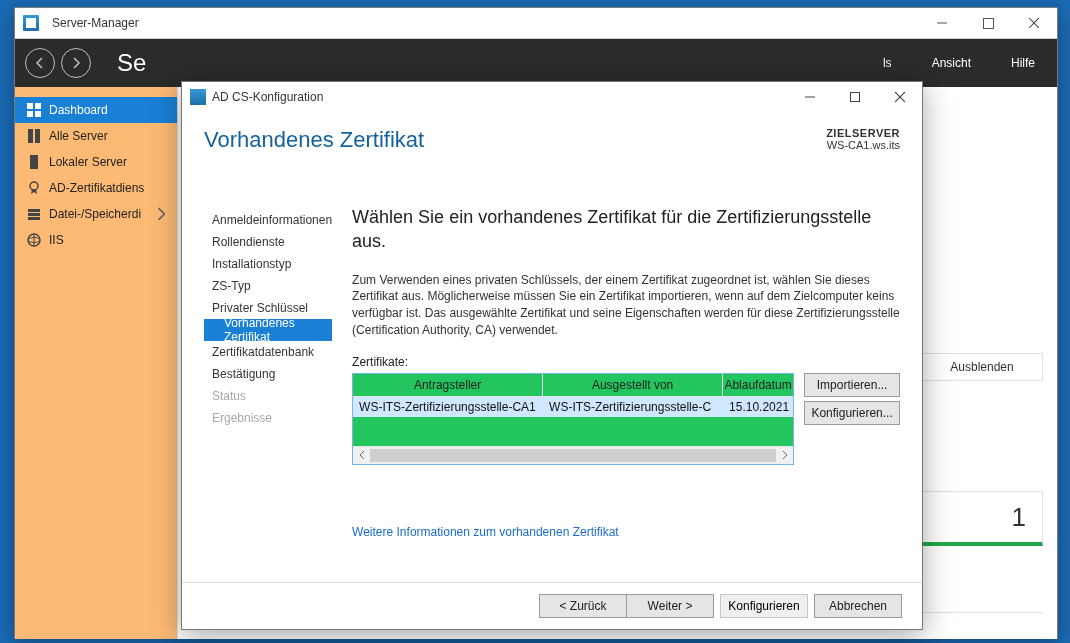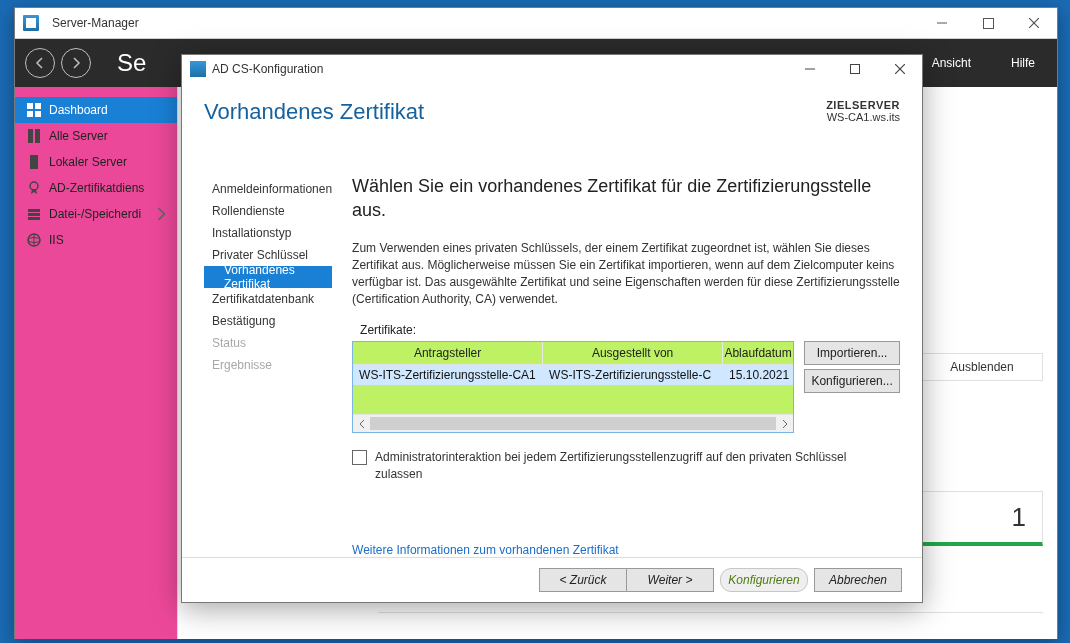--- a/index.html
+++ b/index.html
@@ -63,21 +63,21 @@
   .sm-heading {
     font-size: 24px; font-weight:300; color:#fff; margin-left: 20px;
   }
   .sm-menu {
     margin-left:auto; display:flex; gap: 40px; padding-right: 12px;
   }
   .sm-menu span { font-size: 12px; color:#fff; }
 
   .sm-body { display:flex; height: calc(100% - 78px); }
   .sm-side {
-    width: 162px; background:#ec4899; border-right: 1px solid #e0e0e0;
+    width: 162px; background:#fdba74; border-right: 1px solid #e0e0e0;
     padding-top: 10px;
   }
   .sm-item {
     height: 26px; display:flex; align-items:center; gap:8px;
     padding-left: 12px; font-size:12px; color:#222;
   }
   .sm-item.active { background:#1a80d6; color:#fff; }
   .sm-item .ic { width:14px; height:14px; display:inline-flex; align-items:center; justify-content:center; }
   .sm-item .ic svg { width:14px; height:14px; }
 
@@ -95,21 +95,21 @@
     font-size:26px; padding-right: 16px; color:#333;
   }
   .sm-bottom-row {
     position:absolute; left:200px; right:14px; bottom: 4px; height: 22px;
     border-top: 1px solid #e0e0e0;
   }
 
   
   .dlg {
     position:absolute;
-    left: 166px; top: 46px;
+    left: 166px; top: 73px;
     width: 740px; height: 547px;
     background:#fff;
     border: 1px solid #777;
     box-shadow: 0 6px 28px rgba(0,0,0,.35);
     display:flex; flex-direction:column;
   }
   .dlg-titlebar {
     height: 30px; display:flex; align-items:center; padding-left:8px;
     border-bottom: 1px solid #fff;
   }
@@ -144,25 +144,25 @@
   }
   .step.sub { padding-left: 20px; }
   .step.active { background:#1a80d6; color:#fff; }
   .step.disabled { color:#a8a8a8; }
 
   .dlg-pane { flex:1; padding-left: 20px; position:relative; font-size:12px; color:#222; }
   .dlg-pane h2 {
     margin:0 0 18px 0; font-size:18px; font-weight:400; color:#222; line-height:1.35;
   }
   .dlg-pane p.desc { margin:0 0 16px 0; line-height:1.4; color:#333; }
-  .lbl { margin: 0 0 4px 8px; color:#222; }
+  .lbl { margin: 0 0 4px 0; color:#222; }
 
   .cert-area { display:flex; gap:10px; align-items:flex-start; }
   .cert-grid {
-    flex:1; border:1px solid #7ab5e6; background:#bef264; height: 90px;
+    flex:1; border:1px solid #7ab5e6; background:#22c55e; height: 90px;
     display:flex; flex-direction:column;
   }
   .grid-head, .grid-row {
     display:grid;
     grid-template-columns: 190px 180px 70px;
     align-items:center;
   }
   .grid-head {
     height: 22px; font-size:12px; color:#222; border-bottom:1px solid #e2e2e2;
   }
@@ -198,22 +198,22 @@
     width:13px; height:13px; border:1px solid #666; background:#fff; margin-top:1px;
   }
   .chk-label { line-height:1.4; color:#333; max-width: 480px; }
 
   .link { color:#1a6dca; margin-top: 60px; display:inline-block; }
 
   .dlg-foot {
     height: 46px; border-top:1px solid #dcdcdc; display:flex; align-items:center; justify-content:flex-end;
     gap:6px; padding-right: 20px;
   }
-  .dlg-foot .winbtn { width: 86px; font-style: italic; }
-  .dlg-foot .winbtn.disabled { color:#4d7c0f; border-color:#c7c7c7; background:#efefef;border-radius:11px; }
+  .dlg-foot .winbtn { width: 86px; }
+  .dlg-foot .winbtn.disabled { color:#000000; border-color:#c7c7c7; background:#efefef; }
   .dlg-foot .pair { display:flex; }
   .dlg-foot .pair .winbtn:first-child { border-right: none; }
 
 </style>
 </head>
 <body>
 
 <div class="sm-window">
 
   <div class="sm-titlebar">
@@ -370,20 +370,23 @@
     <div class="dlg-content">
       <div class="dlg-steps">
         <div class="step">
             <span>Anmeldeinformationen</span>
           </div>
         <div class="step">
             <span>Rollendienste</span>
           </div>
         <div class="step">
             <span>Installationstyp</span>
+          </div>
+        <div class="step">
+            <span>ZS-Typ</span>
           </div>
         <div class="step">
             <span>Privater Schlüssel</span>
           </div>
         <div class="step sub active">
             <span>Vorhandenes Zertifikat</span>
           </div>
         <div class="step">
             <span>Zertifikatdatenbank</span>
           </div>
@@ -433,24 +436,20 @@
           <div class="side-btns">
             <div class="winbtn">
                 <span>Importieren...</span>
               </div>
             <div class="winbtn">
                 <span>Konfigurieren...</span>
               </div>
           </div>
         </div>
 
-        <div class="chk-row">
-          <div class="chk"></div>
-          <div class="chk-label">Administratorinteraktion bei jedem Zertifizierungsstellenzugriff auf den privaten Schlüssel zulassen</div>
-        </div>
 
         <a class="link"><span>Weitere Informationen zum vorhandenen Zertifikat</span></a>
       </div>
     </div>
 
     <div class="dlg-foot">
       <div class="pair">
         <div class="winbtn">
             <span>&lt; Zurück</span>
           </div>

